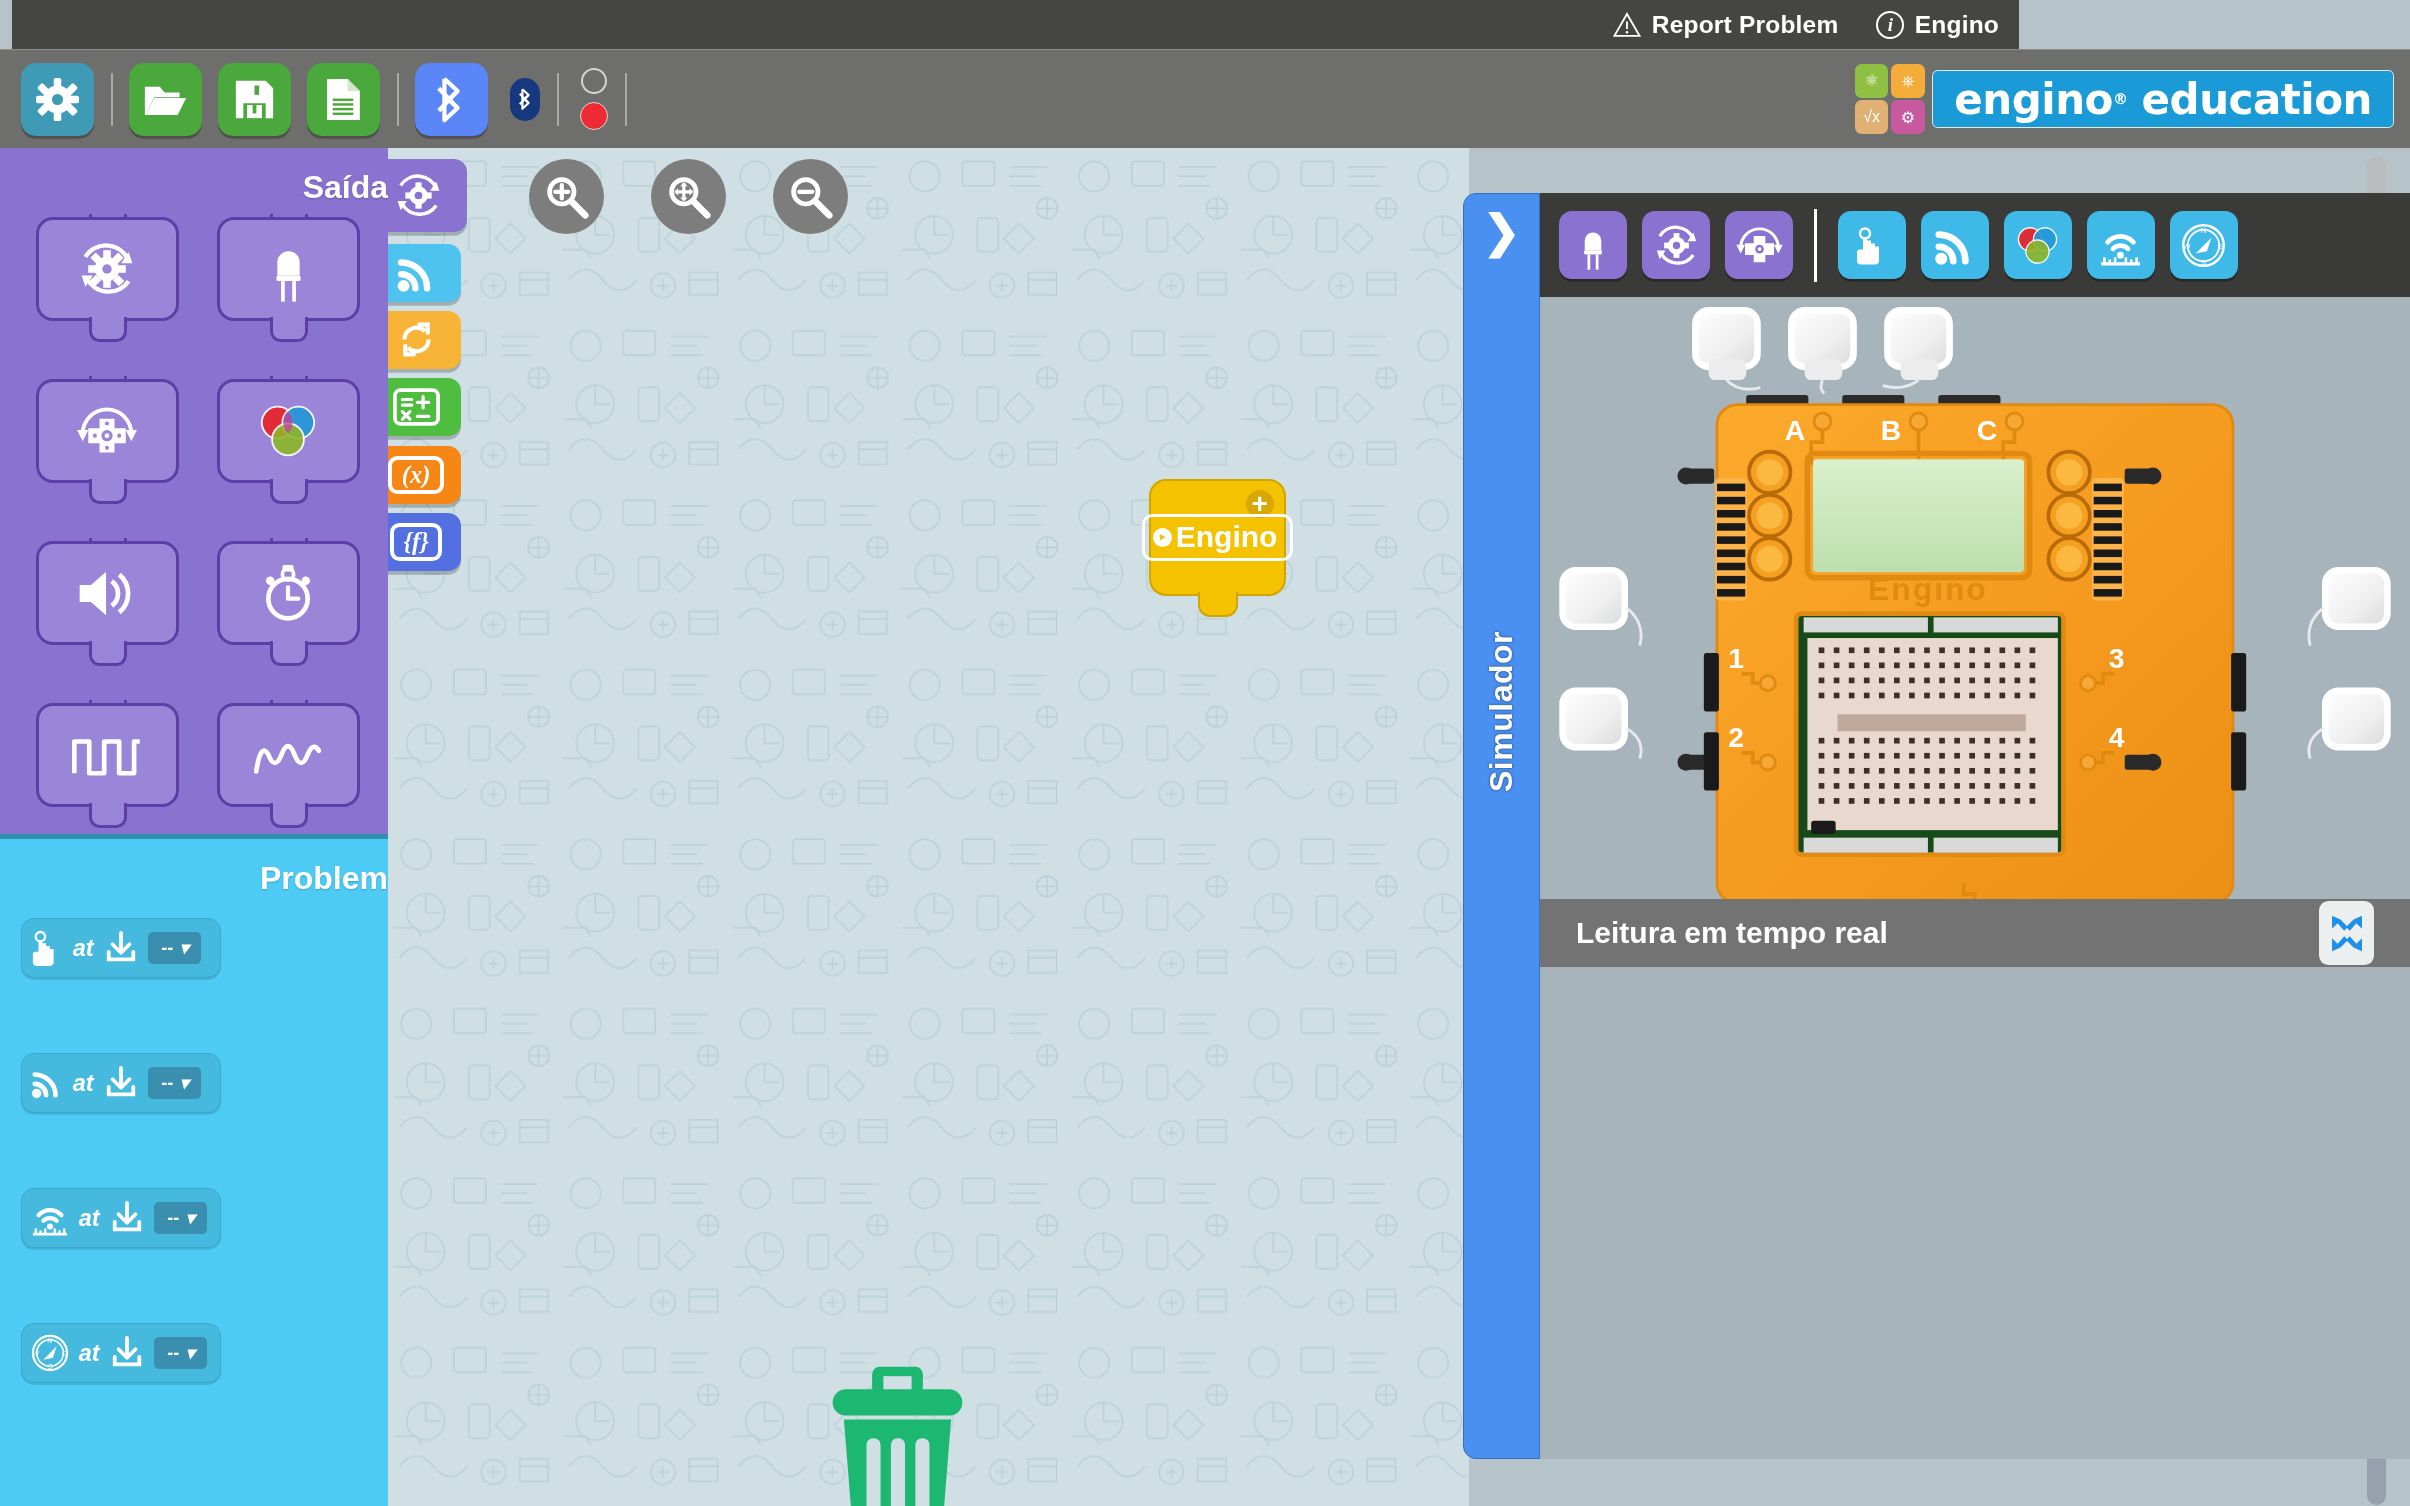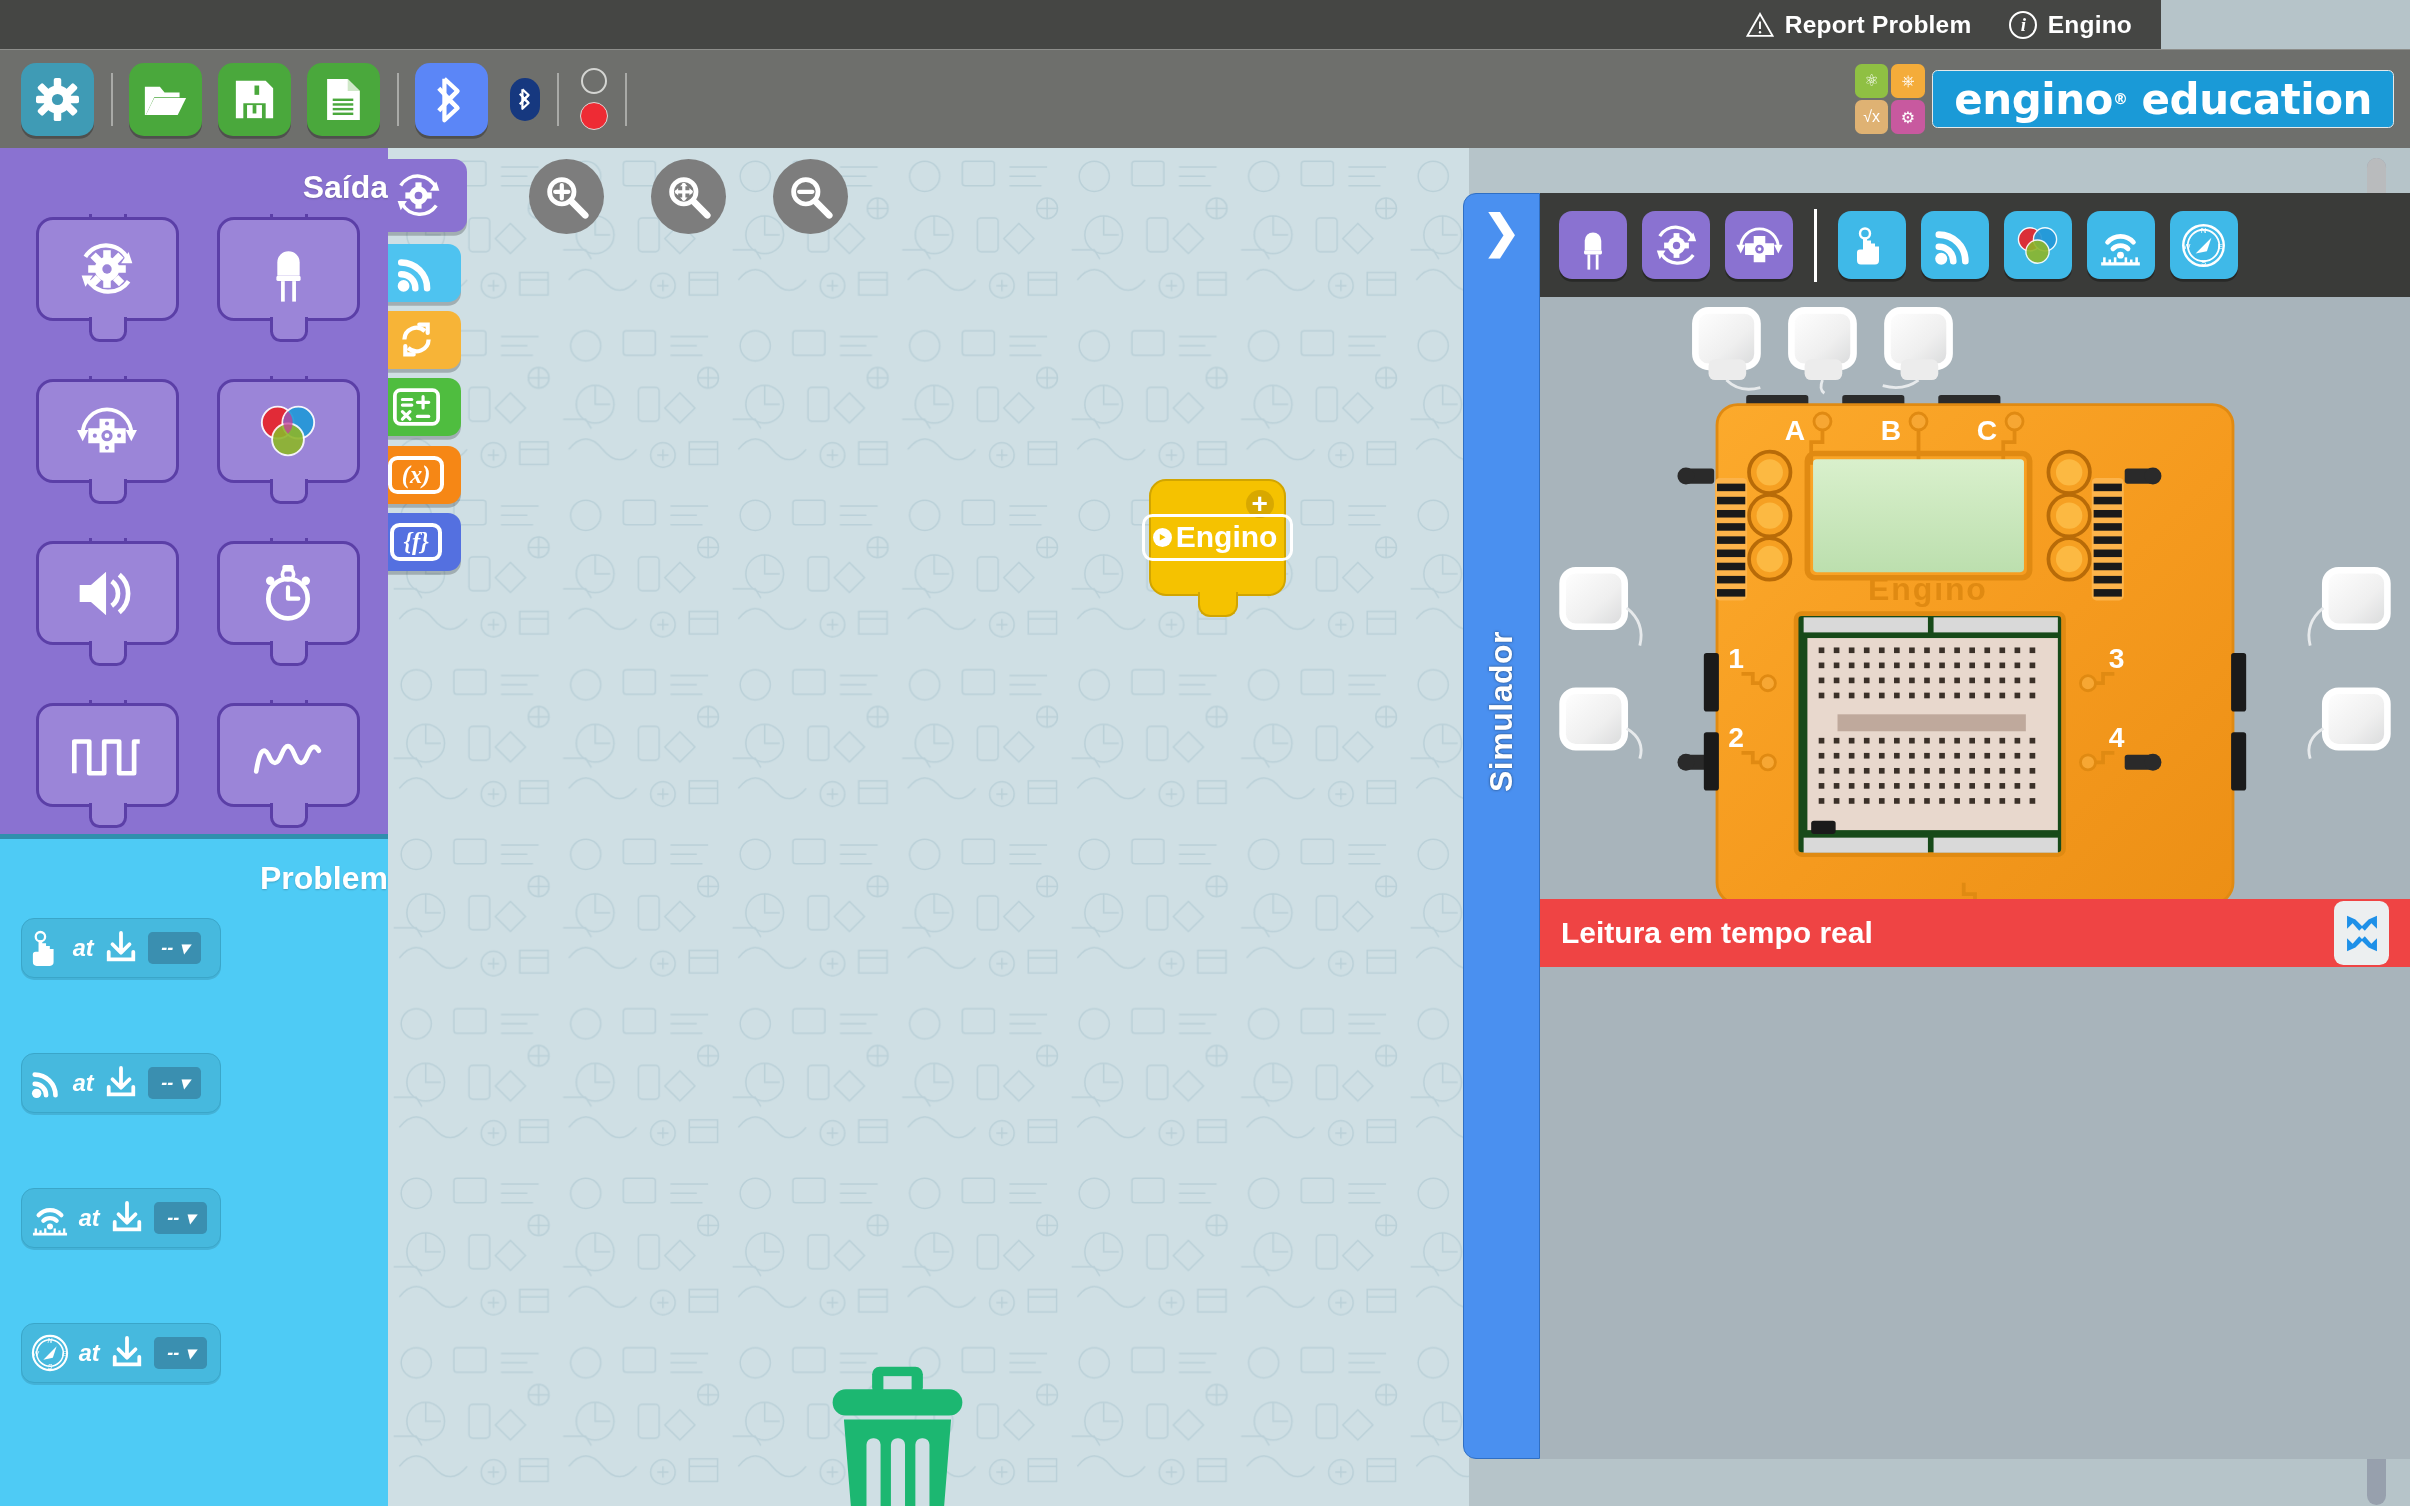--- a/index.html
+++ b/index.html
@@ -5,24 +5,24 @@
   * { box-sizing: border-box; margin:0; padding:0; }
   html,body { width:2411px; height:1507px; overflow:hidden; }
   body {
     font-family: "Liberation Sans", sans-serif;
     background:#b6c4c9;
   }
   #app { position:relative; width:2411px; height:1507px; }
 
   
   .topbar {
-    position:absolute; left:0; top:0; width:2161px; height:49px;
+    position:absolute; left:12px; top:0; width:2007px; height:49px;
     background:#454644;
     display:flex; align-items:center; justify-content:flex-end;
-    padding-right:29px;
+    padding-right:20px;
   }
   .topbar-item {
     display:flex; align-items:center; gap:10.4px;
     color:#ffffff; font-size:24.5px; font-weight:bold;
     margin-left:38px; letter-spacing:0.2px;
   }
   .warn-tri { width:28px; height:25.4px; position:relative; }
   .warn-tri svg { display:block; }
   .info-circ { width:28px; height:28px; border:2.4px solid #fff; border-radius:50%;
      display:flex;align-items:center;justify-content:center;
@@ -222,21 +222,21 @@
     box-shadow:0 2.8px 0 rgba(0,0,0,.3);
   }
   .ic-purple { background:#8a72d1; }
   .ic-cyan   { background:#3fb9e8; }
   .sim-div { width:3.8px; height:73px; background:#ffffff; margin:0 5.6px; }
 
   .sim-board-area { position:relative; width:870px; height:603px; background:#a8b4bb; }
 
   .sim-footer {
     position:absolute; left:0; top:706px; width:870px; height:68px;
-    background:#ef4444; display:flex; align-items:center; padding:0 21px;
+    background:#737373; display:flex; align-items:center; padding:0 36px;
   }
   .sim-footer-label { color:#ffffff; font-size:30px; font-weight:bold; }
   .sim-expand {
     margin-left:auto; width:55px; height:64px; border-radius:9.4px;
     background:#eceff0; display:flex;align-items:center;justify-content:center;
   }
 </style>
 </head>
 <body>
 

